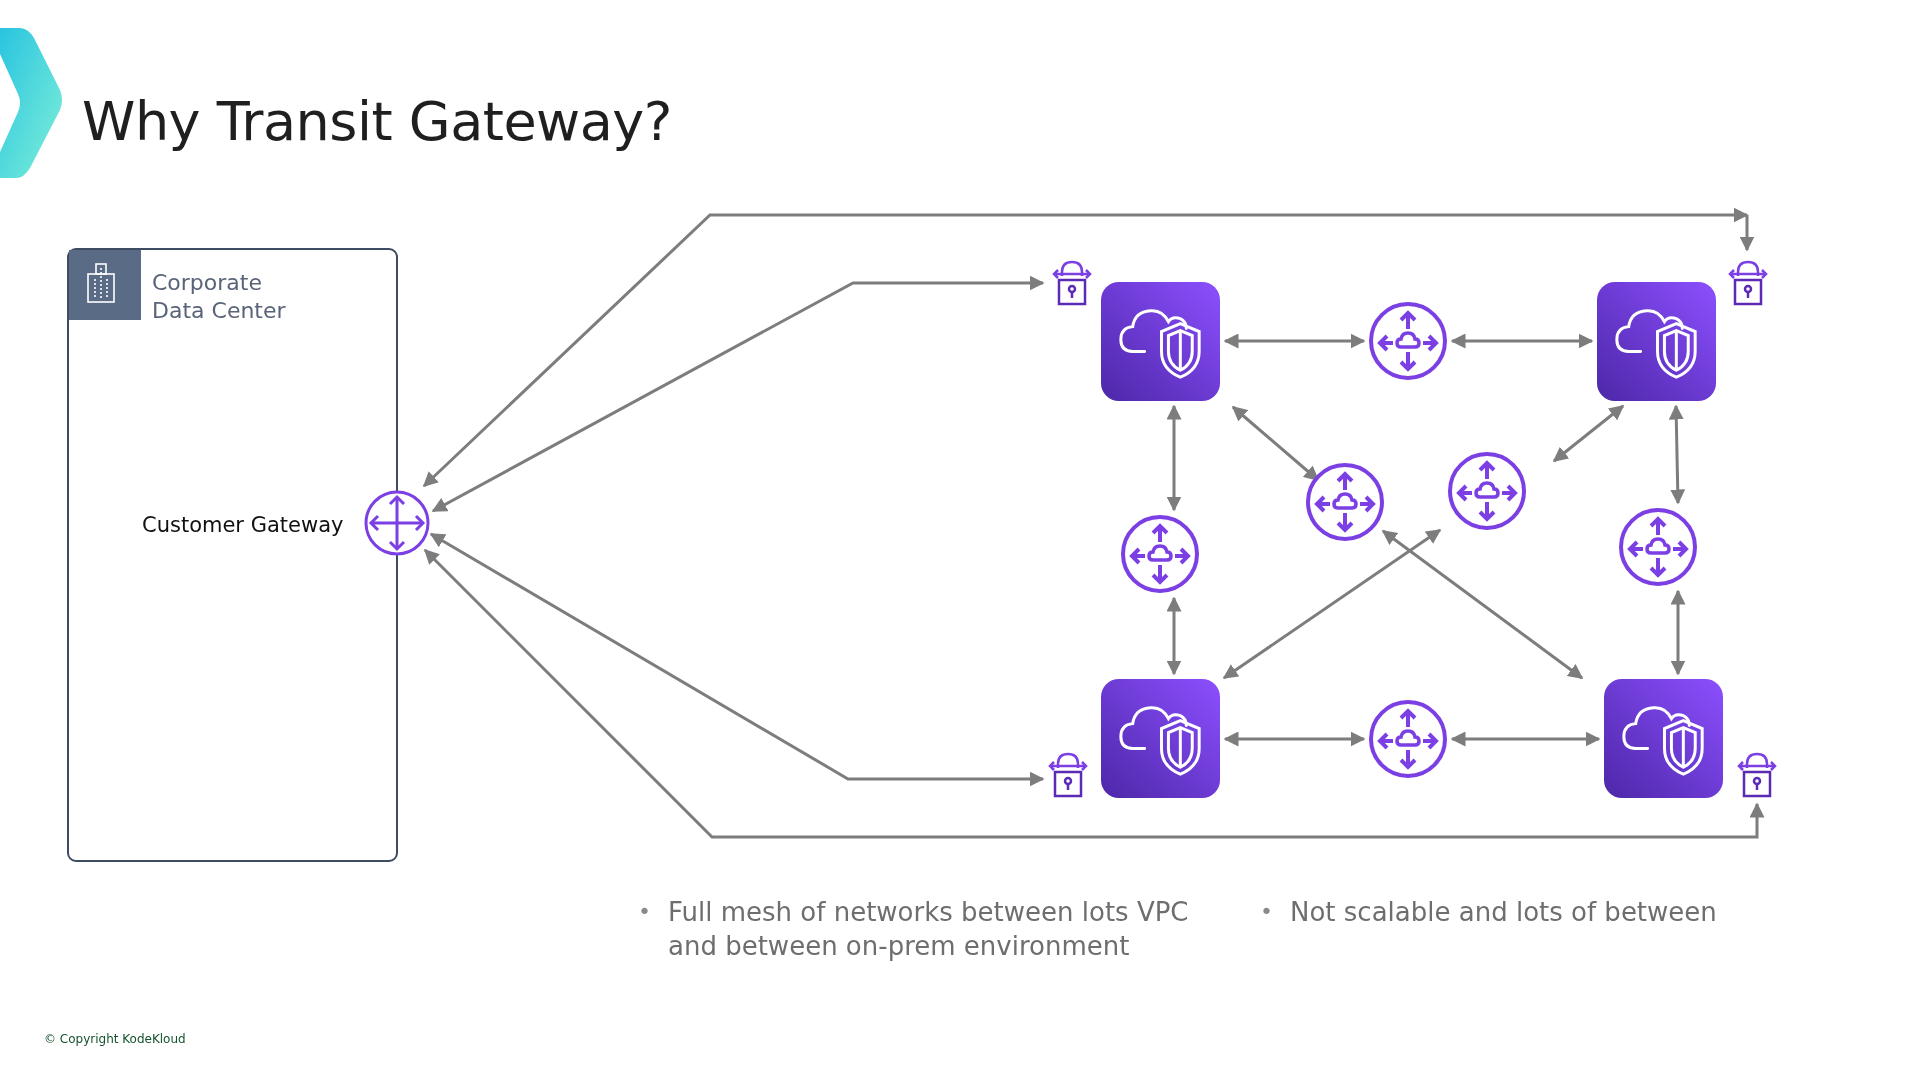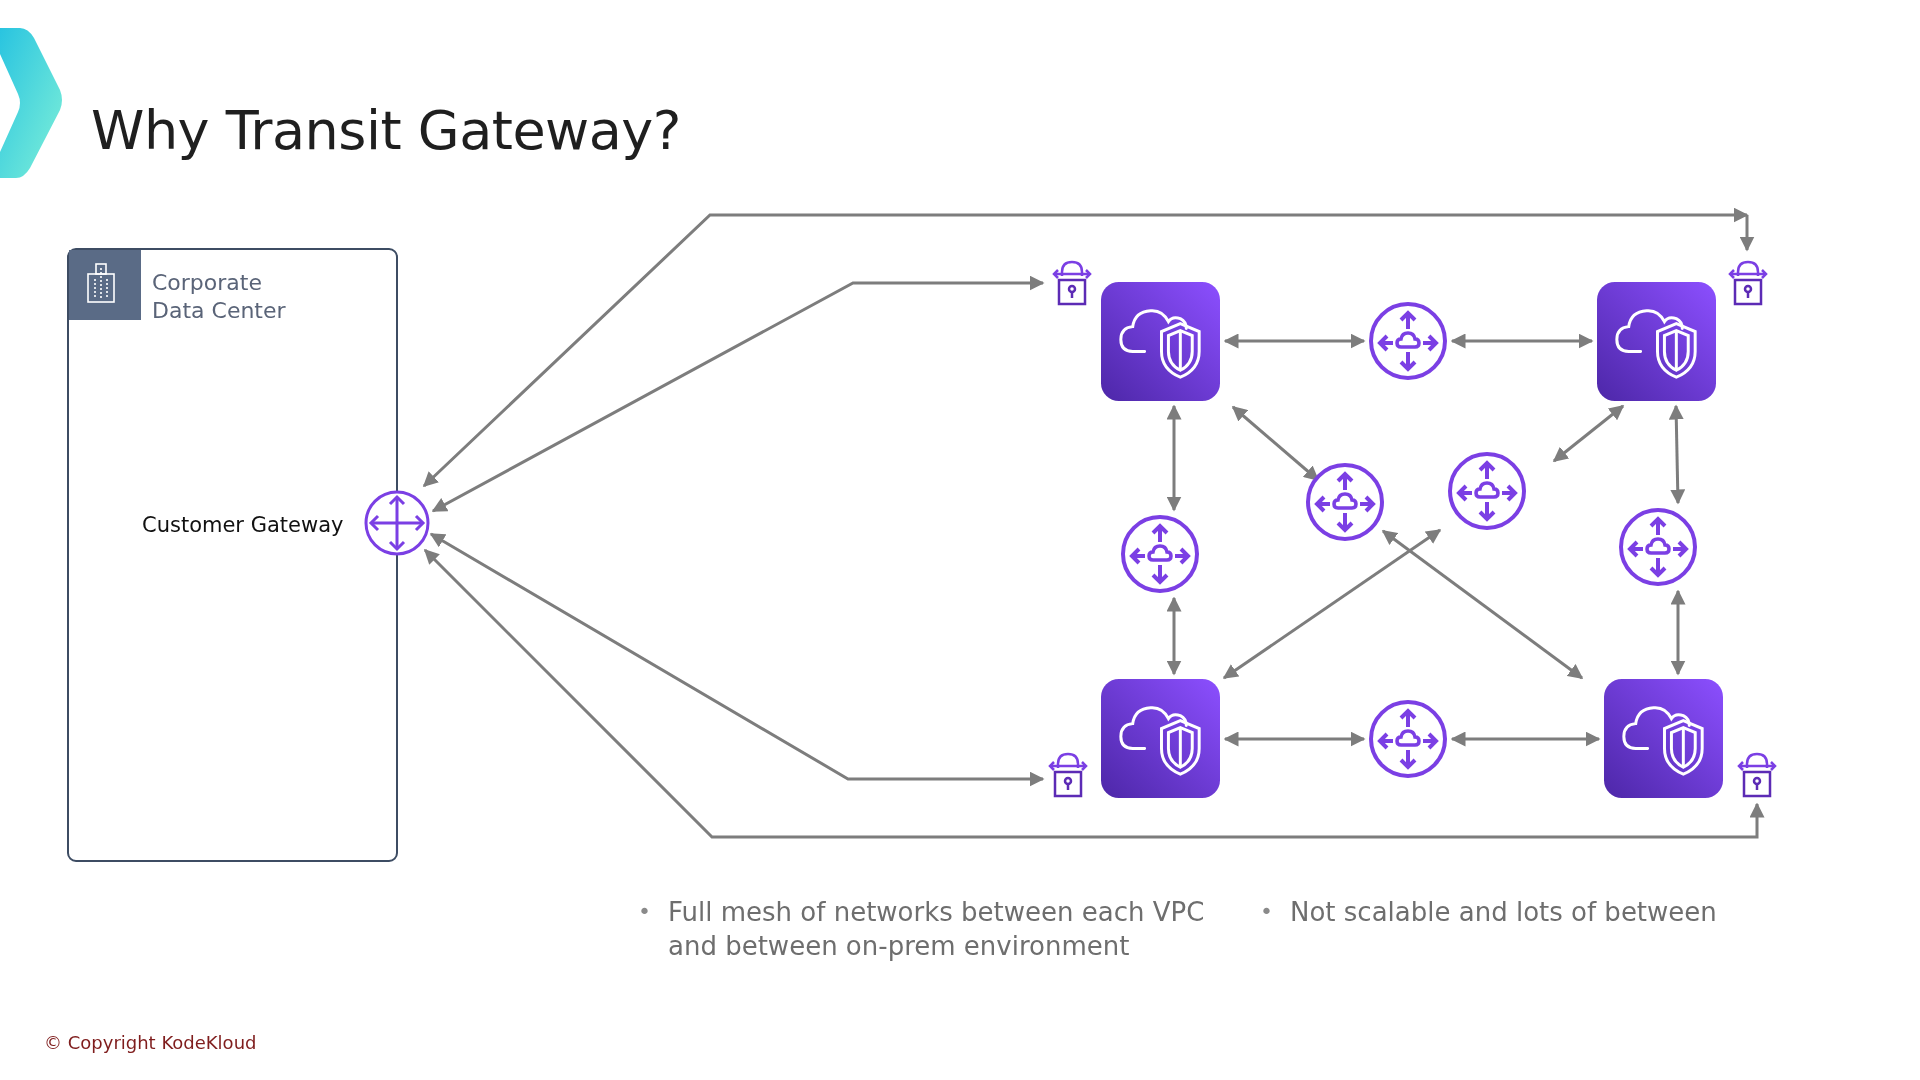--- a/index.html
+++ b/index.html
@@ -1,30 +1,30 @@
 <!DOCTYPE html>
 <html><head>
 <meta charset="utf-8">
 <style>
   html, body { margin: 0; padding: 0; background: #ffffff; }
   body { width: 1920px; height: 1080px; position: relative; overflow: hidden;
          font-family: "DejaVu Sans", sans-serif; }
   .logo-chevron { position: absolute; left: 0; top: 28px; width: 64px; height: 150px; }
   .title { position: absolute; left: 74px; top: 82px; font-size: 54px; color: #1f1f1f;
-           font-family: "DejaVu Sans", sans-serif; letter-spacing: -0.5px; margin: 17px; font-weight: normal; }
+           font-family: "DejaVu Sans", sans-serif; letter-spacing: -0.5px; margin: 8px; font-weight: normal; }
   #diagram { position: absolute; left: 0; top: 0; width: 1920px; height: 1080px; }
   .dc-label { font-family: "DejaVu Sans", sans-serif; font-size: 22px; fill: #5a6478; }
   .cgw-label { font-family: "DejaVu Sans", sans-serif; font-size: 21px; fill: #111111; }
   .bullets { position: absolute; top: 895px; font-size: 26px; color: #6e6e6e; line-height: 34px;
              font-family: "DejaVu Sans", sans-serif; }
   .bullet { position: relative; padding-left: 30px; }
   .bullet::before { content: "•"; position: absolute; left: 0; top: 0; color: #8a8a8a; font-size: 22px; }
   #bullet-1 { left: 638px; width: 600px; }
   #bullet-2 { left: 1260px; width: 520px; }
-  .copyright { position: absolute; left: 44px; top: 1032px; font-size: 18px; color: #7f1d1d;
+  .copyright { position: absolute; left: 44px; top: 1032px; font-size: 12px; color: #14532d;
                font-family: "DejaVu Sans", sans-serif; }
 </style>
 </head>
 <body>
 
 <svg class="logo-chevron" viewBox="0 0 64 150">
   <defs>
     <linearGradient id="chev" x1="0" y1="0" x2="1" y2="1">
       <stop offset="0" stop-color="#29c4e0"></stop>
       <stop offset="1" stop-color="#7ff0d8"></stop>
@@ -127,19 +127,19 @@
 
   <g>
     <circle cx="397" cy="523" r="31" fill="#fff" stroke="#7b3fe4" stroke-width="3"></circle>
     <line x1="371" y1="523" x2="423" y2="523" stroke="#7b3fe4" stroke-width="3"></line>
     <line x1="397" y1="497" x2="397" y2="549" stroke="#7b3fe4" stroke-width="3"></line>
     <path d="M378,516 L371,523 L378,530 M416,516 L423,523 L416,530 M390,504 L397,497 L404,504 M390,542 L397,549 L404,542" fill="none" stroke="#7b3fe4" stroke-width="3"></path>
   </g>
 </svg>
 
 <div class="bullets" id="bullet-1">
-  <div class="bullet">Full mesh of networks between each VPC and between on-prem environment</div>
+  <div class="bullet">Full mesh of networks between lots VPC and between on-prem environment</div>
 </div>
 <div class="bullets" id="bullet-2">
   <div class="bullet">Not scalable and lots of between</div>
 </div>
 
 <div class="copyright">© Copyright KodeKloud</div>
 
 </body></html>

